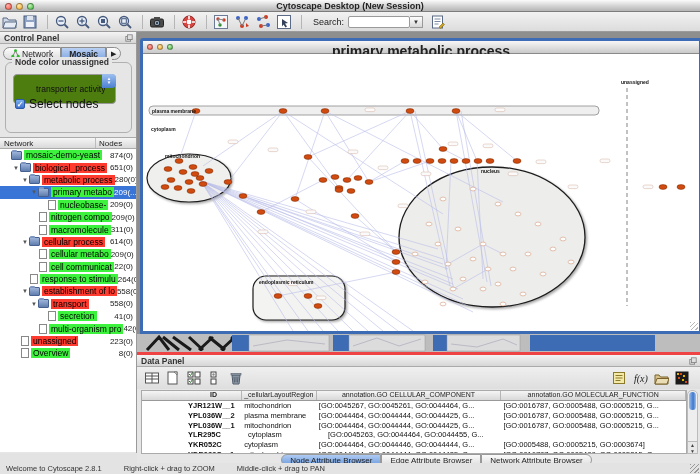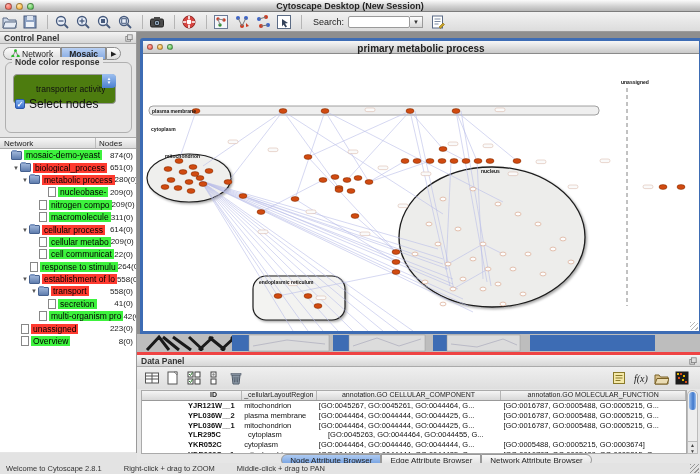--- a/index.html
+++ b/index.html
@@ -79,21 +79,21 @@
   .chip-red{background:#ff3b30;}
   .tcount{margin-left:auto;padding-right:3px;font-size:8px;color:#222;flex:none;}
   
   .desktop{position:absolute;left:137px;top:32px;width:563px;height:320px;background:#8e8e8e;}
   .netwin{position:absolute;left:3px;top:6px;width:562px;height:296px;background:#3d6cb4;
     border-radius:3px 3px 0 0;}
   .nwtitle{position:absolute;left:3px;top:3px;right:3px;height:13px;
     background:linear-gradient(#f7f7f7,#c9c9c9);border-bottom:1px solid #8a8a8a;}
   .nwtitle .lights{top:3px;left:4px;}
   .nwtitle .light{width:6px;height:6px;}
-  .nwname{position:absolute;left:0;right:0;top:2px;text-align:center;font-size:10px;
+  .nwname{position:absolute;left:0;right:0;top:2px;text-align:center;font-size:14px;
     font-weight:bold;color:#222;}
   .canvas{position:absolute;left:3px;top:16px;width:556px;height:277px;background:#fff;overflow:hidden;}
   .grip{position:absolute;right:4px;bottom:4px;width:8px;height:8px;opacity:.6;
     background:repeating-linear-gradient(135deg,#888 0 1px,transparent 1px 3px);}
   .deskstrip{position:absolute;left:0;top:302px;width:563px;height:18px;background:#bdbdbd;}
   
   .dpanel{position:absolute;left:137px;top:352px;width:563px;height:111px;background:#e6e6e6;
     border-top:3px solid #ef4444;}
   .dtoolbar{position:absolute;left:0;top:12px;width:563px;height:22px;display:flex;
     align-items:center;padding:0 6px;background:linear-gradient(#efefef,#dedede);}
@@ -280,21 +280,21 @@
         <span>Network</span>
       </div>
       <div class="cptab sel">
         <span>Mosaic</span>
       </div>
       <div class="cptab arrow">
         <span>▶</span>
       </div>
     </div>
     <div class="groupbox">
-      <div class="grouplbl">Node color response</div>
+      <div class="grouplbl">Node color unassigned</div>
       <div class="dropdown">
         <span>transporter activity</span>
         <div class="ddbtn">
             <span>▲</span>
             <span>▼</span>
           </div>
       </div>
       <div class="checkrow">
         <div class="checkbox">✓</div>
         <span class="checklbl">Select nodes</span>
@@ -318,20 +318,27 @@
           <span class="ticn tfold"></span>
           <span class="tchip chip-red">biological_process</span>
           <span class="tcount">651(0)</span>
         </div>
         <div class="trow">
           <span class="tind" style="width: 21px;"></span>
           <span class="ttri">▼</span>
           <span class="ticn tfold"></span>
           <span class="tchip chip-red">metabolic process</span>
           <span class="tcount">280(0)</span>
+        </div>
+        <div class="trow sel">
+          <span class="tind" style="width: 30px;"></span>
+          <span class="ttri">▼</span>
+          <span class="ticn tfold"></span>
+          <span class="tchip chip-green">primary metabo</span>
+          <span class="tcount">209(...</span>
         </div>
         <div class="trow">
           <span class="tind" style="width: 39px;"></span>
           <span class="ttri"></span>
           <span class="ticn tfile"></span>
           <span class="tchip chip-green">nucleobase-</span>
           <span class="tcount">209(0)</span>
         </div>
         <div class="trow">
           <span class="tind" style="width: 30px;"></span>

